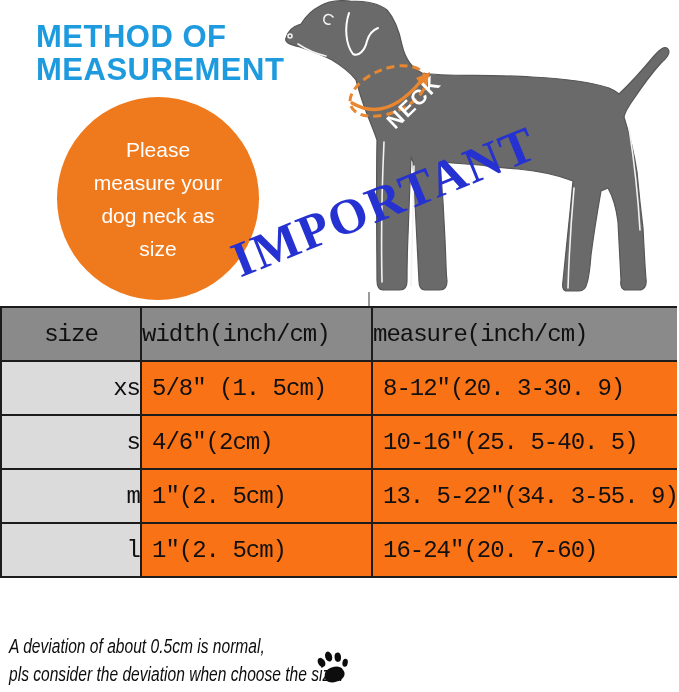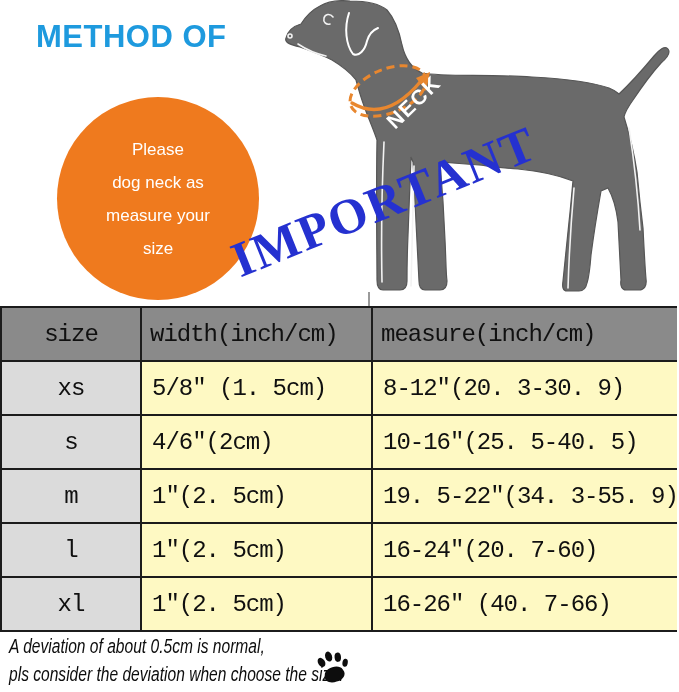--- a/index.html
+++ b/index.html
@@ -11,21 +11,21 @@
   .title{
     position:absolute;left:36px;top:20px;
     font-weight:700;font-size:31px;line-height:33px;letter-spacing:.5px;
     color:#1e9ade;
   }
   
   .bubble{
     position:absolute;left:57px;top:97px;width:202px;height:203px;border-radius:50%;
     background:#ef7a1e;color:#ffffff;
     display:flex;flex-direction:column;align-items:center;justify-content:center;
-    font-size:17px;line-height:33px;text-align:center;
+    font-size:21px;line-height:33px;text-align:center;
   }
   
   .dog{position:absolute;left:280px;top:0px;width:399px;height:298px;}
   .dog .body{fill:#6a6a6a;stroke:#565656;stroke-width:1.2;}
   .dog .wd{fill:none;stroke:#ffffff;stroke-width:2;stroke-linecap:round;}
   .dog .wd-thin{fill:none;stroke:#f2f2f2;stroke-width:1.6;stroke-linecap:round;}
   .collar-dash{fill:none;stroke:#e8872f;stroke-width:3;stroke-dasharray:8 5;}
   .collar-solid{fill:none;stroke:#e8872f;stroke-width:3.4;stroke-linecap:round;}
   .neck-text{
     fill:#ffffff;font-family:"Liberation Sans",sans-serif;font-weight:700;
@@ -45,47 +45,48 @@
     font-family:"Liberation Mono","DejaVu Sans Mono",monospace;
     font-size:24px;letter-spacing:-1px;color:#101010;
   }
   .size-table col.c1{width:140px;}
   .size-table col.c2{width:231px;}
   .size-table col.c3{width:308px;}
   .size-table th,.size-table td{
     border:2px solid #1c1c1c;height:52px;padding:0;white-space:nowrap;overflow:hidden;
   }
   .size-table th{background:#8a8a8a;font-weight:normal;text-align:center;}
-  .size-table th.left{text-align:left;padding-left:8px;}
-  .size-table td{background:#fef9c3;text-align:left;padding-left:10px;}
-  .size-table td.size-cell{background:#dbdbdb;text-align:center;padding-left:0;}
+  .size-table th.left{text-align:left;padding-left:0;}
+  .size-table td{background:#f97316;text-align:left;padding-left:10px;}
+  .size-table td.size-cell{background:#dbdbdb;text-align:right;padding-left:0;}
   .tick{position:absolute;left:368px;top:292px;width:2px;height:14px;background:#9a9a9a;}
   
   .footer-line{
     position:absolute;left:9px;
     font-style:italic;font-size:20.5px;letter-spacing:0;color:#0d0d0d;
     transform:scaleX(0.76);transform-origin:left center;white-space:nowrap;
   }
   .footer-line.l1{top:634px;}
   .footer-line.l2{top:662px;}
   .paw{position:absolute;left:313px;top:647px;width:38px;height:40px;}
 </style>
 </head>
 <body>
 
 <div class="canvas">
 
   <div class="title">
     <div>METHOD OF</div>
+    <div>MEASUREMENT</div>
   </div>
 
   <div class="bubble">
     <div>Please</div>
+    <div>measure your</div>
     <div>dog neck as</div>
-    <div>measure your</div>
     <div>size</div>
   </div>
 
   <svg class="dog" viewBox="0 0 399 298">
     <path class="body" d="
       M 6,38
       C 8,30 14,26 21,24
       C 26,16 32,10 40,6
       C 48,1 60,0 70,1
       C 85,1 100,4 107,10
@@ -178,31 +179,26 @@
         <td>8-12″(20. 3-30. 9)</td>
       </tr>
       <tr>
         <td class="size-cell">s</td>
         <td>4/6″(2cm)</td>
         <td>10-16″(25. 5-40. 5)</td>
       </tr>
       <tr>
         <td class="size-cell">m</td>
         <td>1″(2. 5cm)</td>
-        <td>19. 5-22″(34. 3-55. 9)</td>
+        <td>13. 5-22″(34. 3-55. 9)</td>
       </tr>
       <tr>
         <td class="size-cell">l</td>
         <td>1″(2. 5cm)</td>
         <td>16-24″(20. 7-60)</td>
-      </tr>
-      <tr>
-        <td class="size-cell">xl</td>
-        <td>1″(2. 5cm)</td>
-        <td>16-26″ (40. 7-66)</td>
       </tr>
     </tbody>
   </table>
 
   <div class="footer-line l1">A deviation of about 0.5cm is normal,</div>
   <div class="footer-line l2">pls consider the deviation when choose the size.</div>
 
   <svg class="paw" viewBox="0 0 40 40">
     <g fill="#0d0d0d" transform="rotate(-18 20 20)">
       <ellipse cx="11" cy="12" rx="3.6" ry="5.2" transform="rotate(-14 11 12)"></ellipse>

